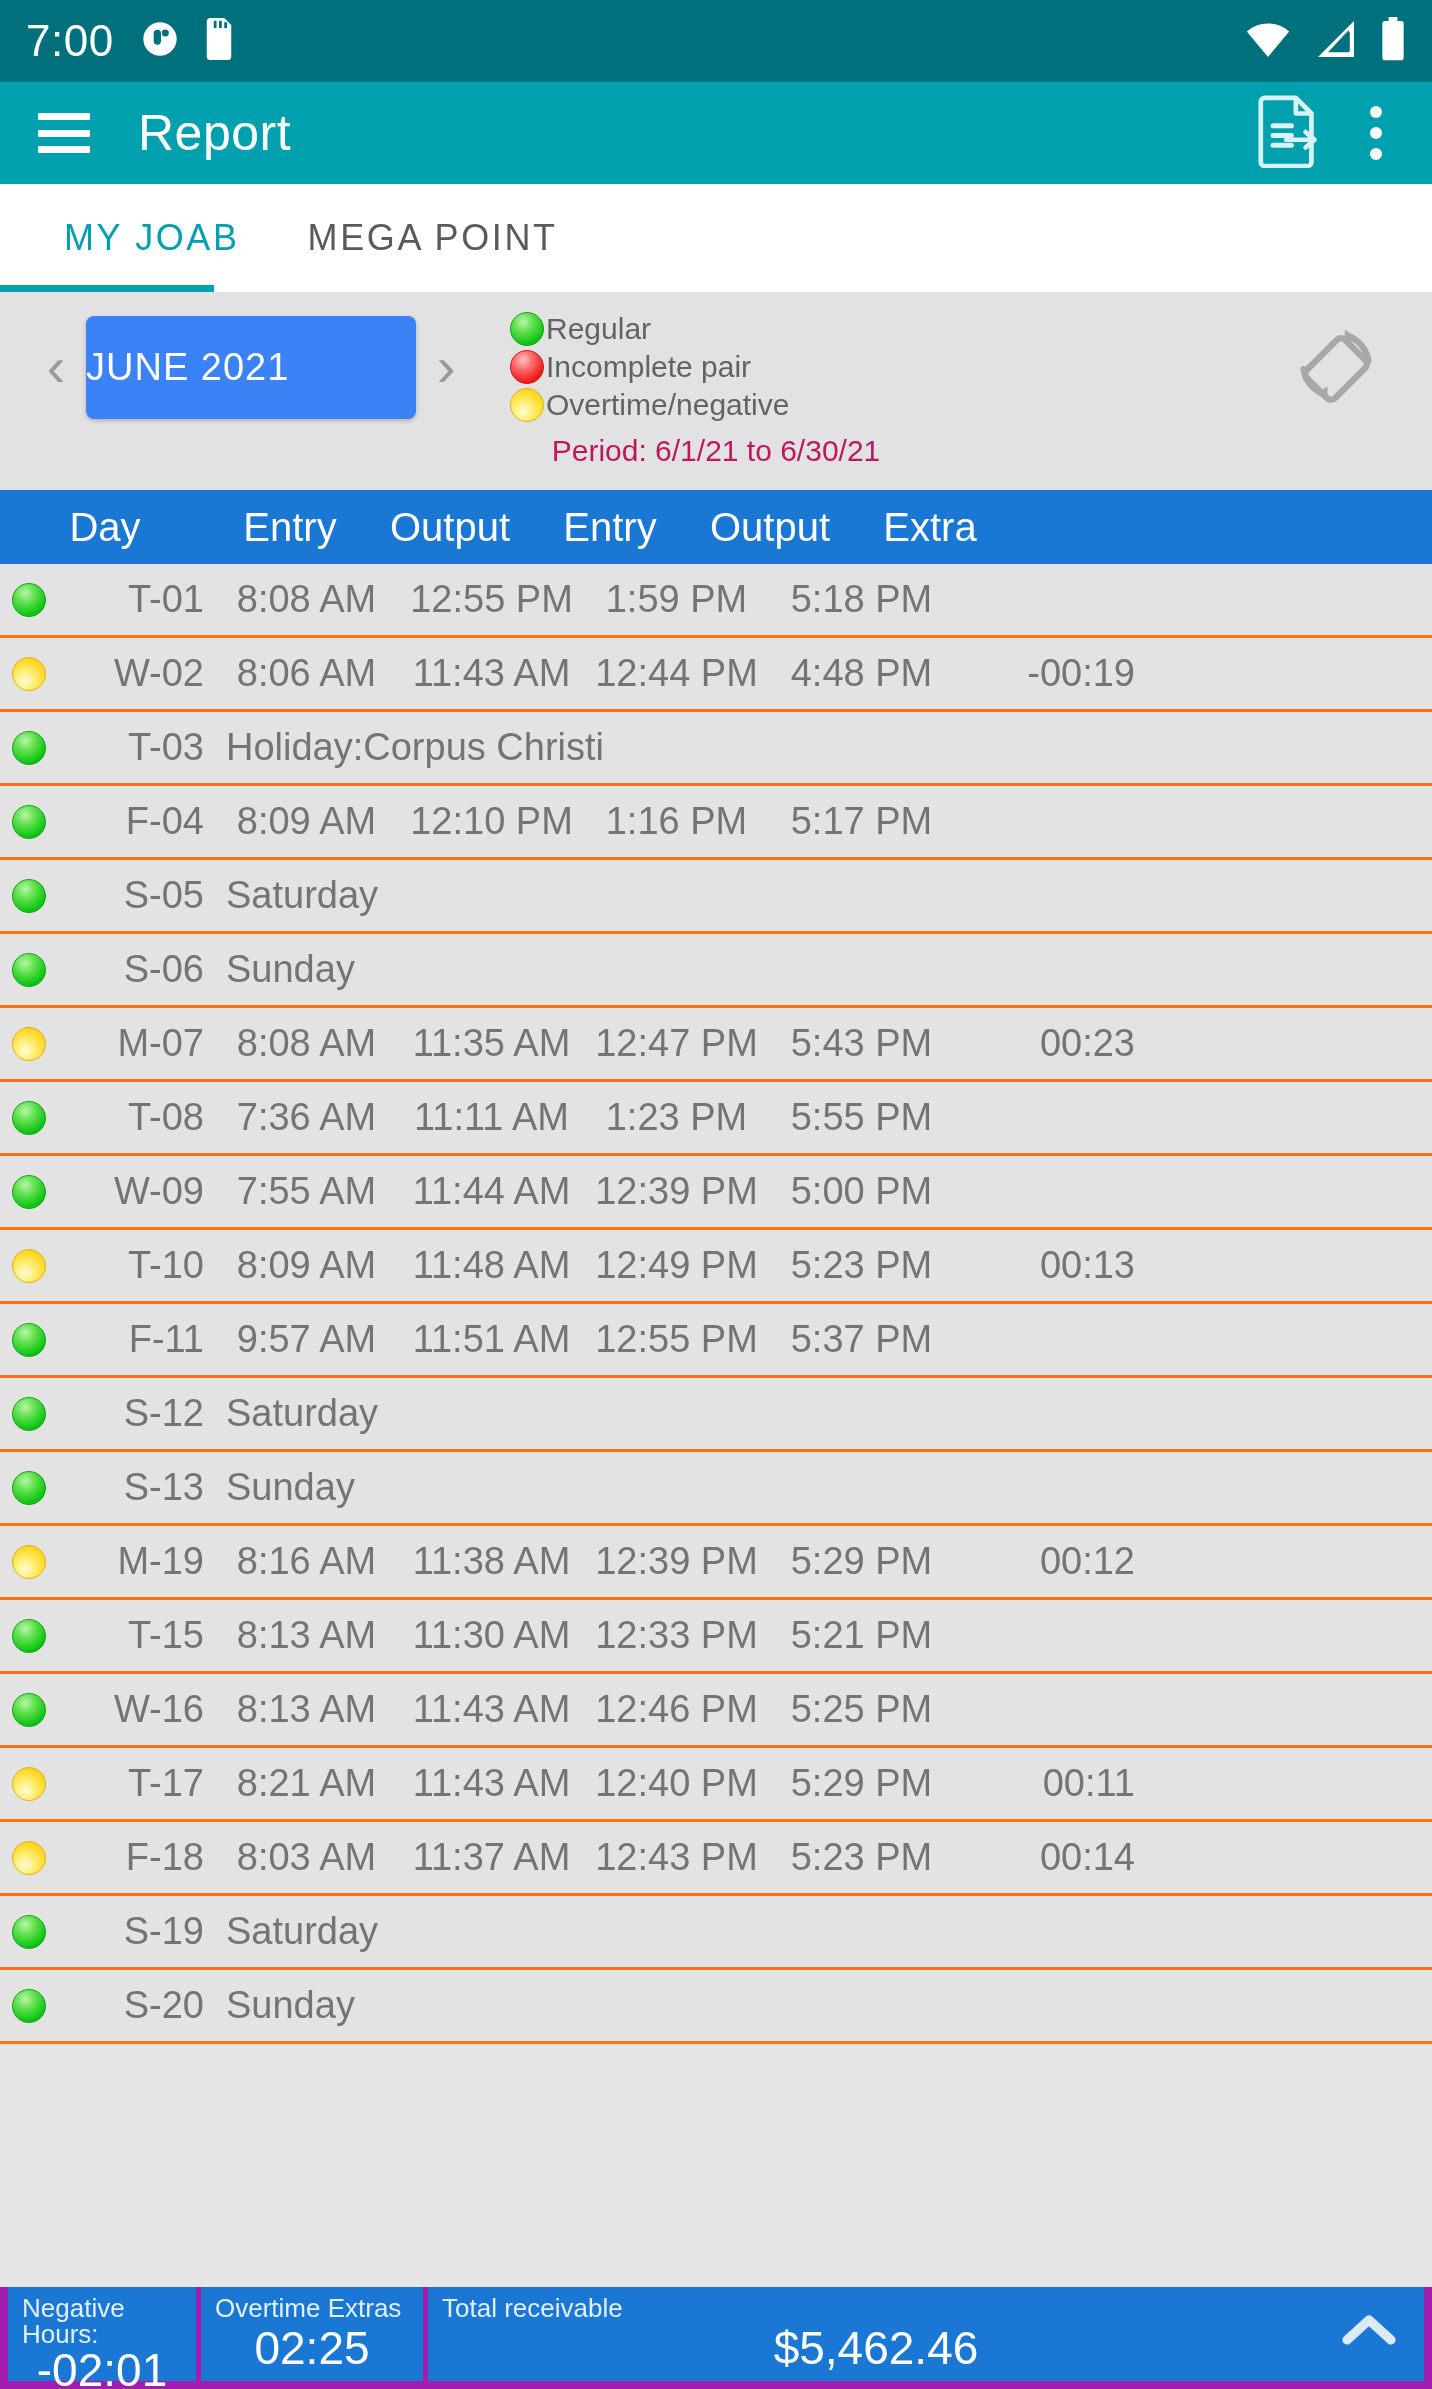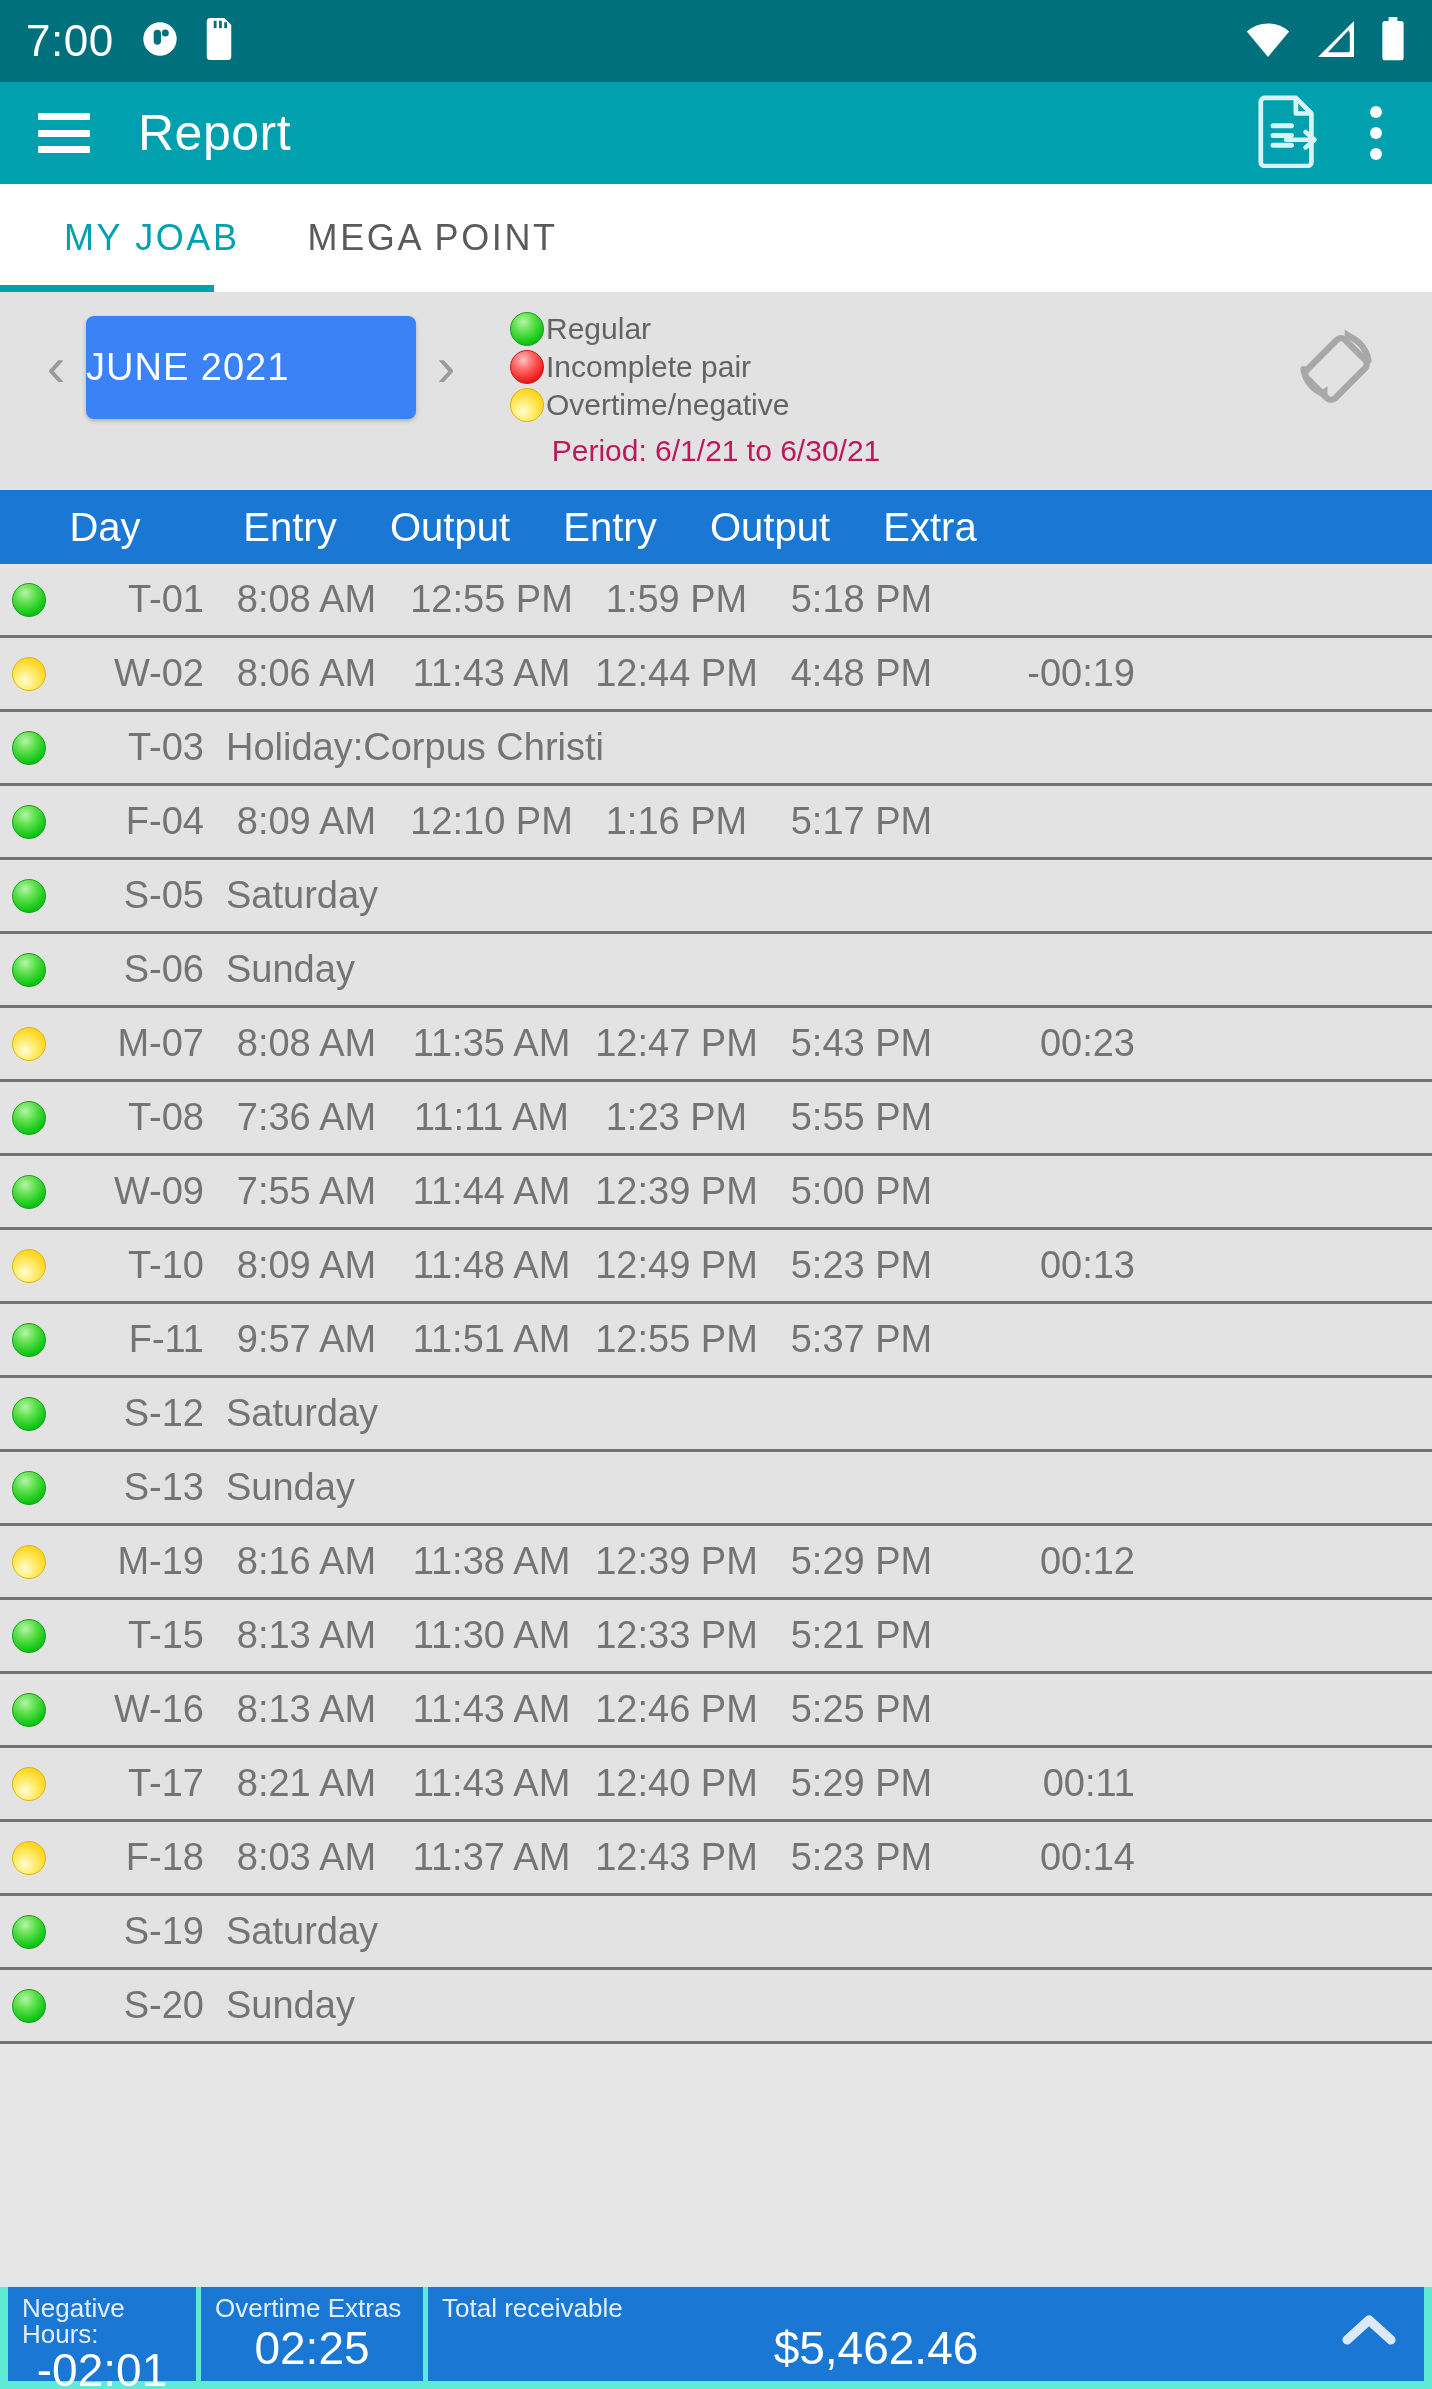--- a/index.html
+++ b/index.html
@@ -171,21 +171,21 @@
   .col-o1     { width: 160px; }
   .col-e2     { width: 160px; }
   .col-o2     { width: 160px; }
   .col-extra  { width: 160px; }
 
   .table-body { background: #e3e3e3; }
   .row {
     height: 74px;
     display: flex;
     align-items: center;
-    border-bottom: 3px solid #737373;
+    border-bottom: 3px solid #f97316;
     padding-left: 12px;
     font-size: 38px;
     color: #747474;
     white-space: nowrap;
     overflow: hidden;
   }
   .row .rdot { margin-right: 10px; flex: none; }
   .row .rday {
     width: 158px;
     text-align: right;
@@ -205,21 +205,21 @@
   }
 
   
   .summary {
     position: absolute;
     left: 0; right: 0; bottom: 0;
     height: 102px;
     display: flex;
     gap: 5px;
     padding: 0 8px 8px 8px;
-    background: #5eead4;
+    background: #a21caf;
   }
   .sum-card {
     background: #1b77d4;
     color: #ffffff;
     padding: 8px 14px 4px 14px;
     display: flex;
     flex-direction: column;
     justify-content: space-between;
     position: relative;
   }

